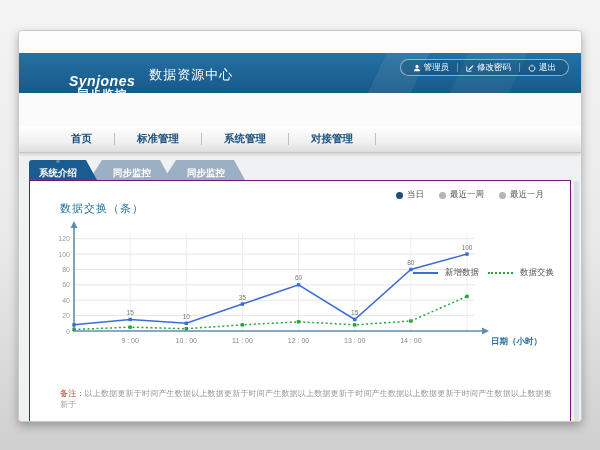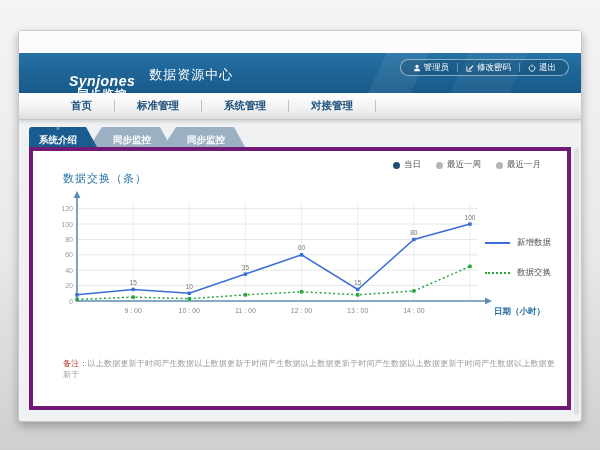--- a/index.html
+++ b/index.html
@@ -26,47 +26,47 @@
 
   .user-pill { position:absolute; right:12px; top:6px; height:17px; display:flex; align-items:center;
     border:1px solid rgba(255,255,255,.5); background:rgba(8,40,66,.18); border-radius:9px; padding:0 4px; z-index:2; }
   .pill-item { display:flex; align-items:center; gap:3px; color:#fff; font-size:8.5px; padding:0 8px; cursor:pointer; white-space:nowrap; }
   .pill-item svg { width:8px; height:8px; display:block; }
   .pill-divider { width:1px; height:9px; background:rgba(255,255,255,.35); }
 
   
   .nav-bar { height:27px; background:linear-gradient(180deg,#ffffff 0%,#f1f1f1 60%,#dedede 100%);
     border-bottom:1px solid #c6c6c6; box-shadow:0 2px 3px rgba(0,0,0,.12);
-    display:flex; align-items:center; padding-left:30px; position:relative; z-index:1; }
+    display:flex; align-items:center; padding-left:30px; position:relative; z-index:1;margin-top:33px; }
   .nav-item { color:#1b4f7d; font-weight:bold; font-size:10.5px; padding:0 22px; cursor:pointer; white-space:nowrap; }
   .nav-divider { width:1px; height:12px; background:#bfbfbf; }
 
   
   .content { position:relative; height:303px; background:#eff1f2; padding-top:7px; }
 
   .tabs { display:flex; margin-left:10px; position:relative; z-index:2; }
   .tab { height:20px; display:flex; align-items:center; gap:4px; color:#fff; font-size:9.5px; font-weight:bold; cursor:pointer;flex-direction:column; }
   .tab.active { background:#1a5c8f; padding:0 20px 0 10px; border-radius:3px 0 0 0;
     clip-path:polygon(0 0, calc(100% - 11px) 0, 100% 100%, 0 100%); z-index:3; }
   .tab.inactive { background:#9cb0c4; padding:7px 20px 0 24px; margin-left:-8px;
     clip-path:polygon(13px 0, calc(100% - 11px) 0, 100% 100%, 0 100%); z-index:1; }
   .tab svg { width:8px; height:9px; display:block; }
 
-  .panel { position:relative; margin:0 10px; height:263px; background:#fff; border:4px solid #701a75; }
+  .panel { position:relative; margin:0 10px; height:263px; background:#fff; border:1px solid #701a75; }
 
   .filter-radios { position:absolute; top:8px; right:26px; display:flex; gap:15px; align-items:center; }
   .radio { display:flex; align-items:center; gap:4px; font-size:8.5px; color:#555; cursor:pointer; }
   .radio-dot { width:7px; height:7px; border-radius:50%; background:#b5b5b5; }
   .radio.selected .radio-dot { background:#1f4e79; }
 
   .y-axis-title { position:absolute; left:30px; top:20px; color:#2471a3; font-size:11px; letter-spacing:1px; }
 
   .chart-wrap { position:absolute; left:14px; top:38px; }
 
-  .chart-legend { position:absolute; right:16px; top:86px; display:flex; flex-direction:column; gap:18px;font-family:Liberation Mono, monospace; }
+  .chart-legend { position:absolute; right:16px; top:86px; display:flex; flex-direction:row; gap:9px;font-family:Liberation Mono, monospace; }
   .legend-row { display:flex; align-items:center; gap:7px; font-size:8.5px; color:#555; }
   .legend-line { width:25px; height:0; }
   .legend-line.solid { border-top:2px solid #3a6ed5; }
   .legend-line.dotted { border-top:2px dotted #2aa43a; }
 
   .note { position:absolute; left:30px; top:207px; width:500px; font-size:8px; color:#999; letter-spacing:.2px; }
   .note-prefix { color:#c0392b; }
 
   .scrollbar { position:absolute; right:2px; top:28px; bottom:8px; width:5px; background:#dde1e5; border-radius:3px; }
 </style>

